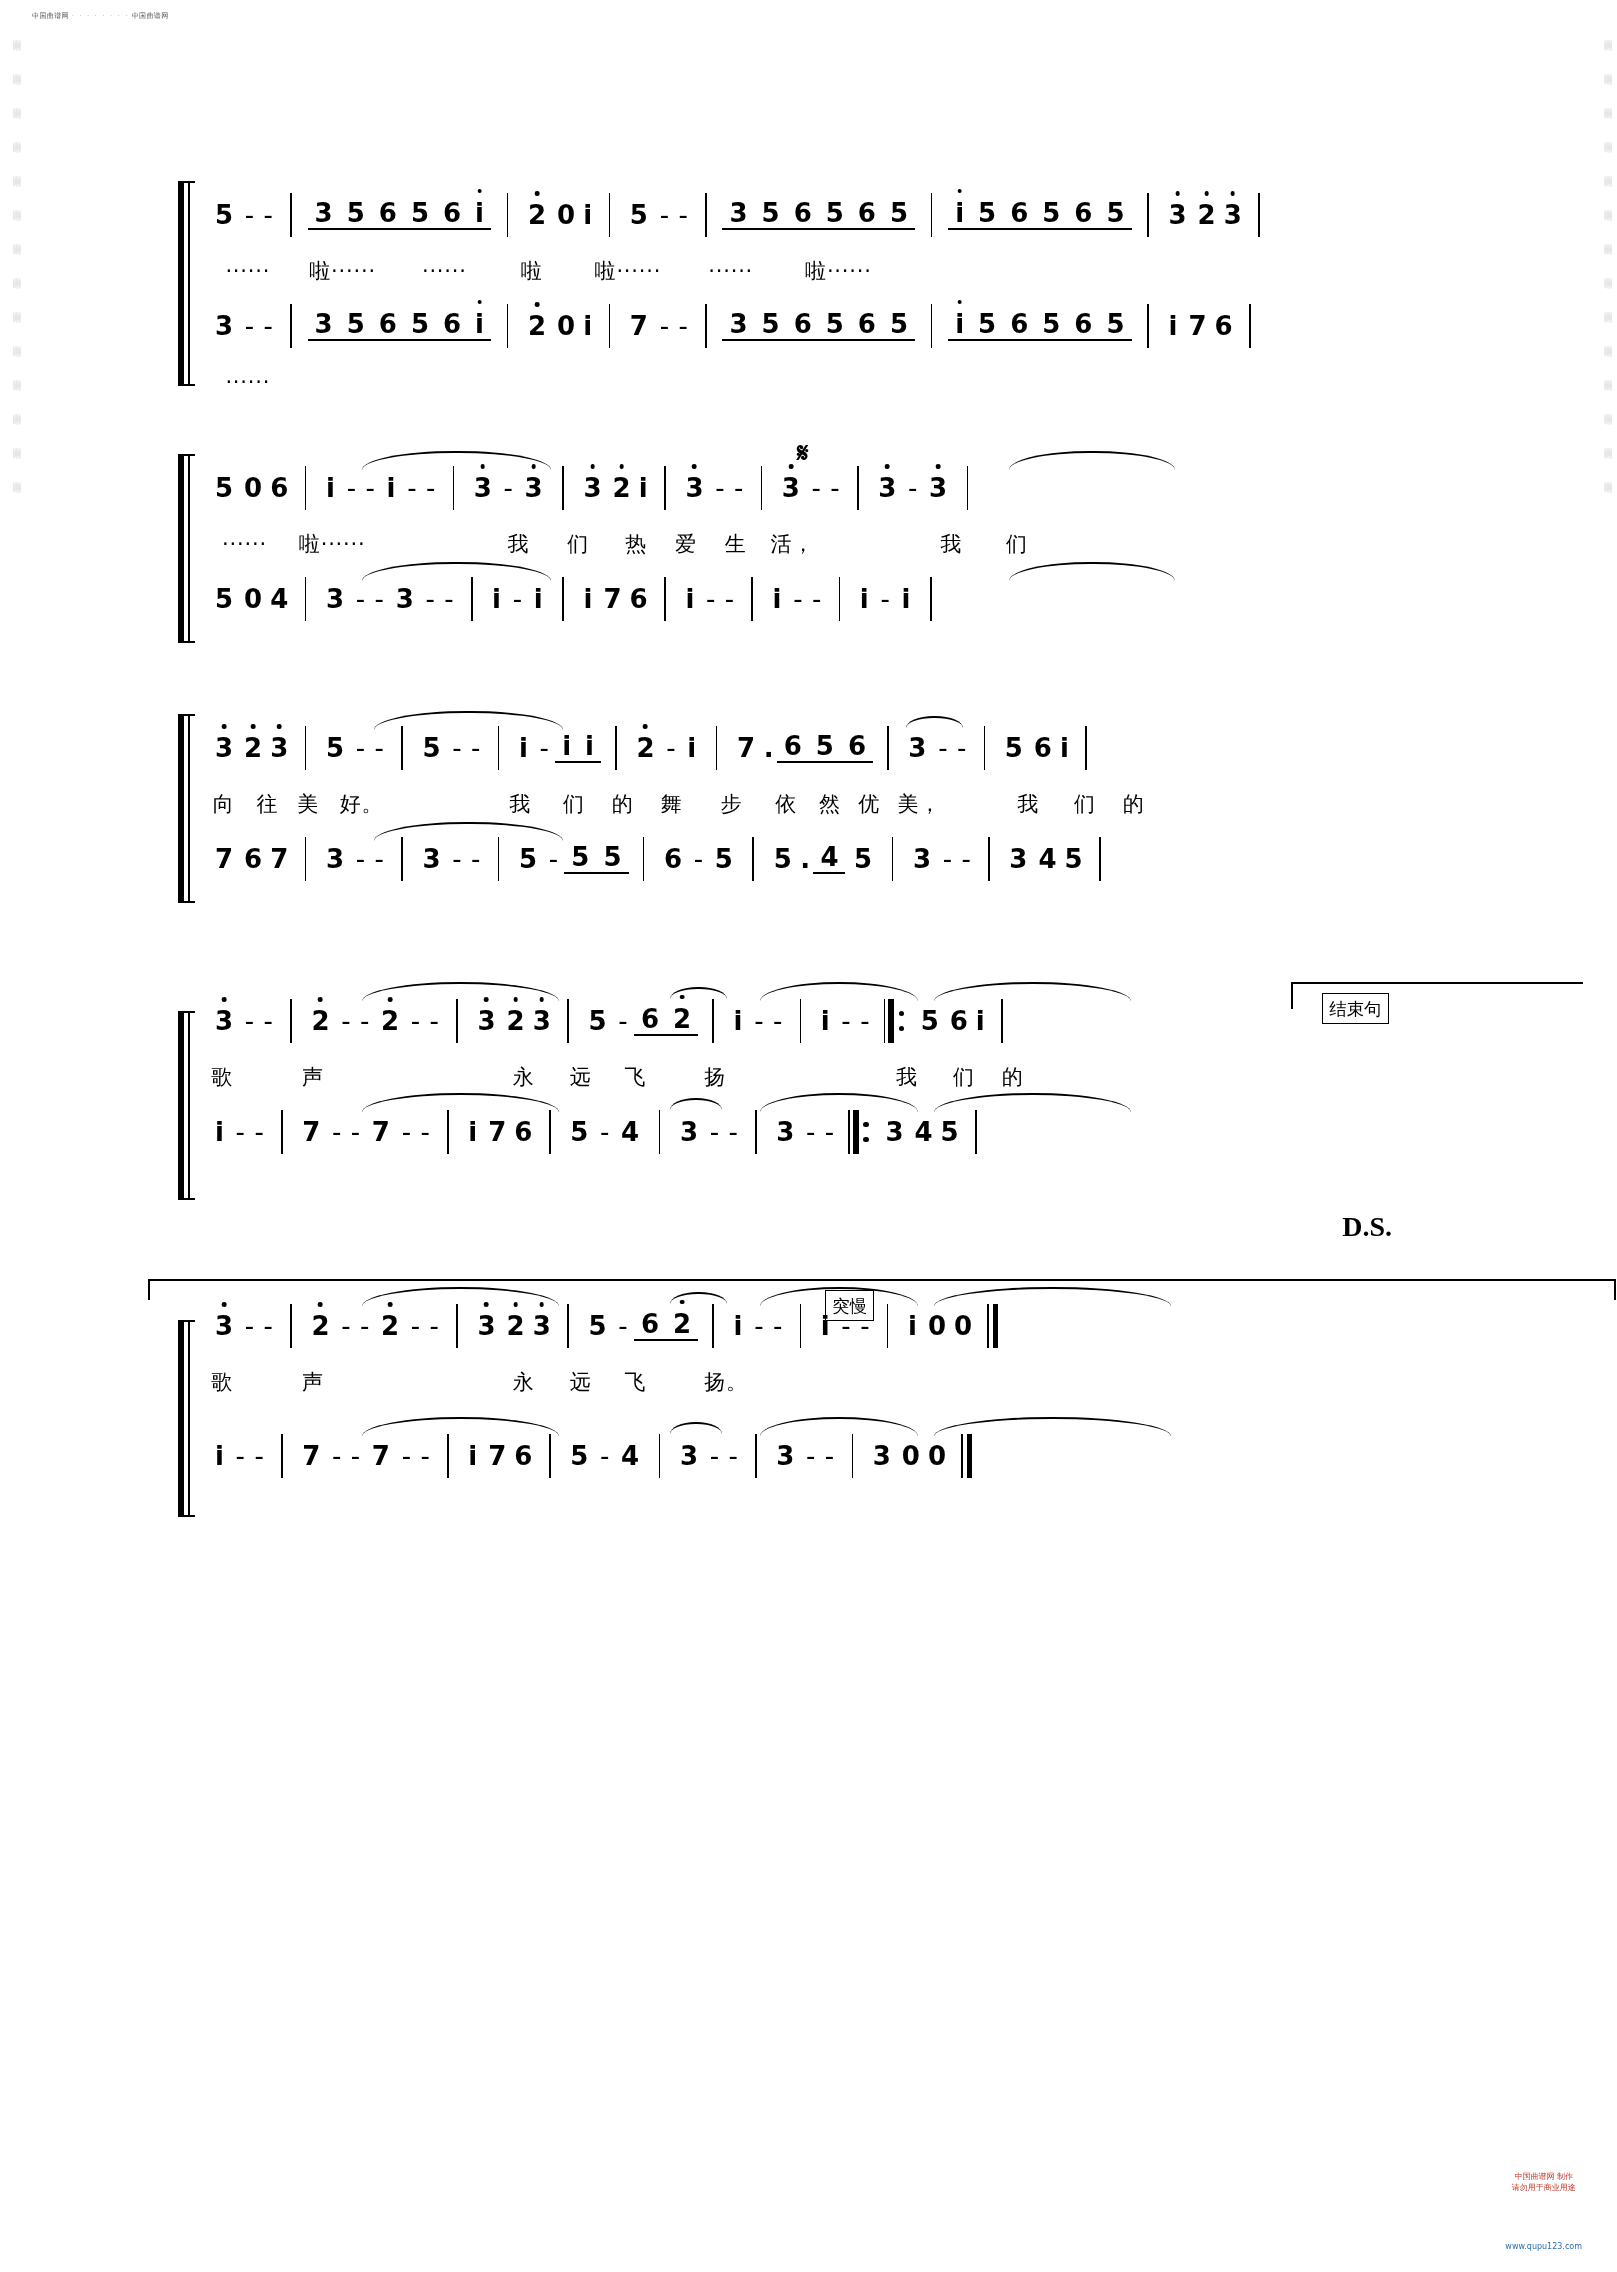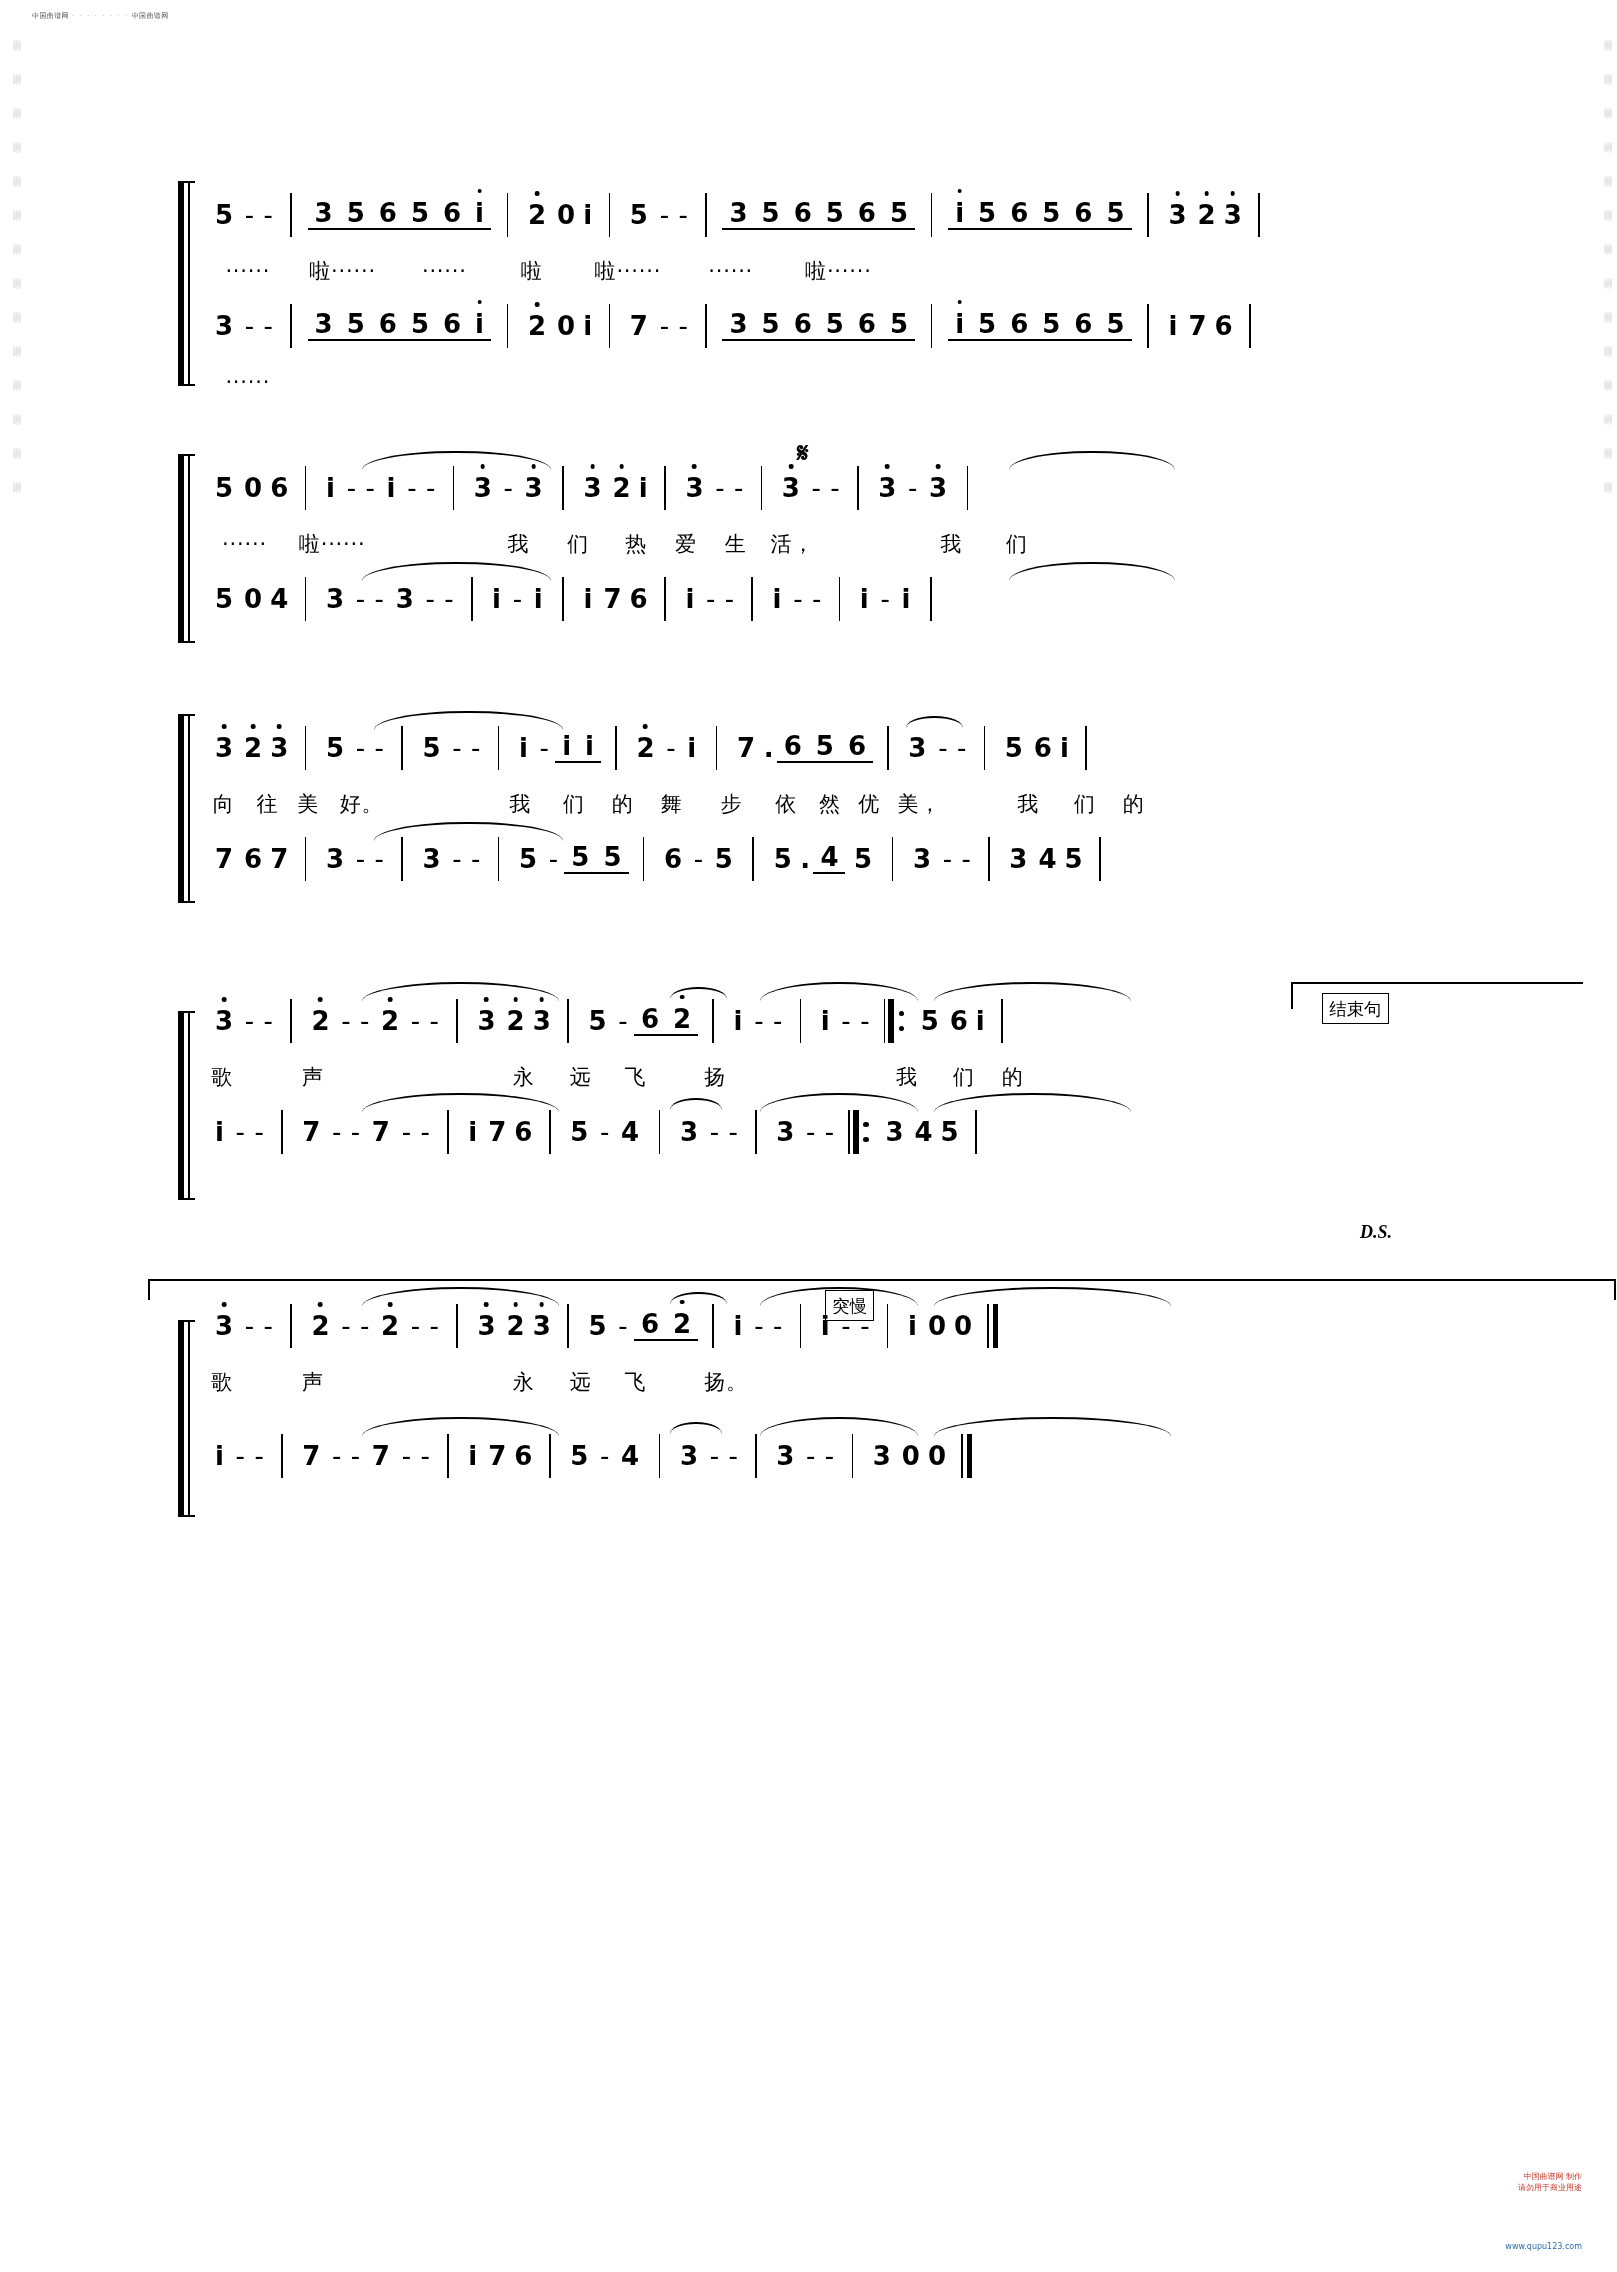--- a/index.html
+++ b/index.html
@@ -22,21 +22,21 @@
   .edge-marks span{
     font-size:8.7px;color:#b9b9b9;writing-mode:vertical-rl;
     letter-spacing:0.8px;font-family:"DejaVu Sans", sans-serif;
   }
   .corner-note{
     position:absolute;left:32px;top:11px;font-size:7px;color:#555;
     font-family:"DejaVu Sans", sans-serif;letter-spacing:0.4px;
   }
   .corner-note .dots{color:#aaa;letter-spacing:1.6px;}
   .footer-stamp{
-    position:absolute;right:36px;bottom:20.5px;text-align:right;
+    position:absolute;right:36px;bottom:20.5px;text-align:center;
     font-size:8px;line-height:1.35;font-family:"DejaVu Sans", sans-serif;
   }
   .footer-stamp .l1{color:#c0392b;}
   .footer-stamp .l2{color:#c0392b;}
   .footer-stamp .l3{color:#2a6fb0;margin-top:48px;}
 
   
   .score{
     position:absolute;left:178px;top:181px;width:1263px;
   }
@@ -120,21 +120,21 @@
   }
   
   .tie-s{
     position:absolute;border-top:2px solid #000;border-radius:50% / 100% 100% 0 0;
     height:10.3px;
   }
   .segno{
     position:absolute;font-size:27px;font-family:"DejaVu Serif",serif;font-weight:700;
   }
   .ds{
-    position:absolute;font-style:italic;font-weight:700;font-size:18px;
+    position:absolute;font-weight:700;font-size:28px;
     font-family:"Liberation Serif", serif;
     margin-left:28px;
   }
   .boxlabel{
     position:absolute;font-family:"DejaVu Sans", sans-serif;font-size:17.4px;
     padding:2.4px 6.3px;border:1.6px solid #000;background:#fff;
   }
   .hline{position:absolute;height:1.6px;background:#000;}
   .vline{position:absolute;width:1.6px;background:#000;}
 </style>

